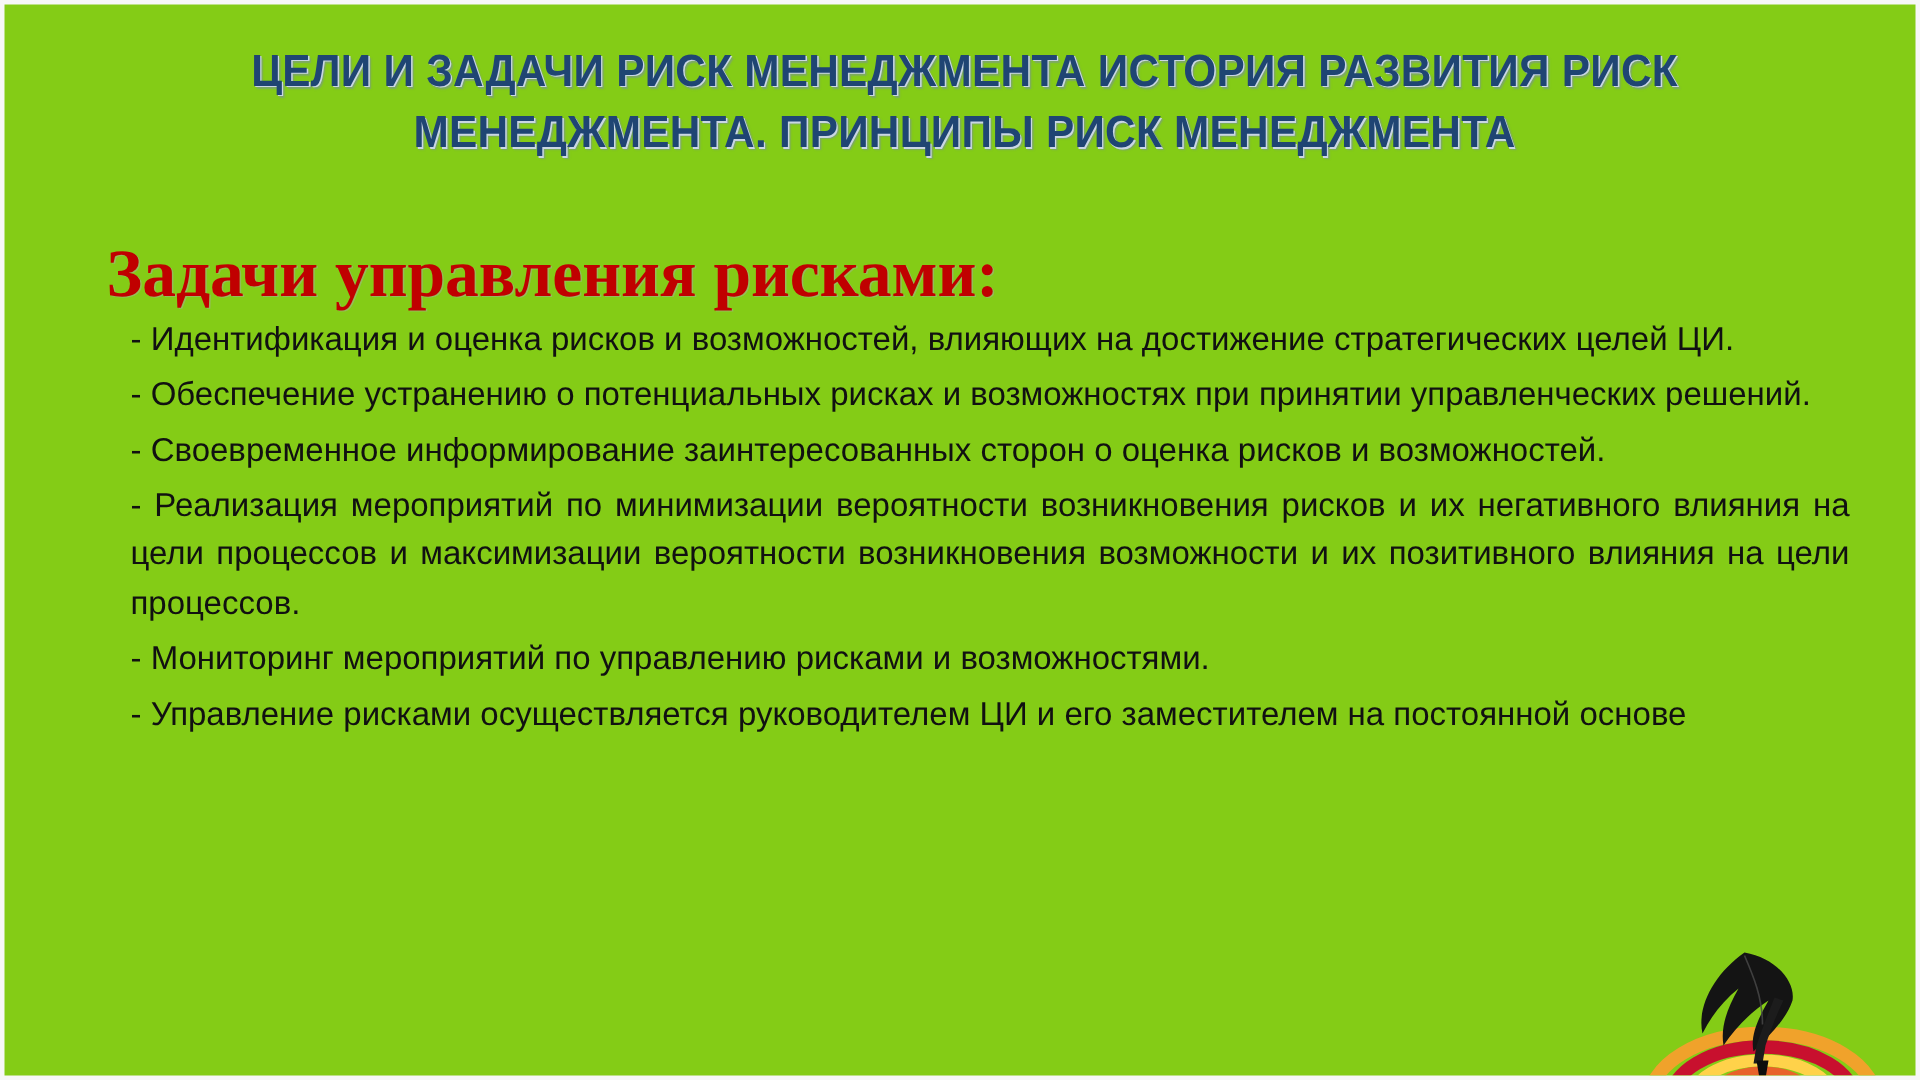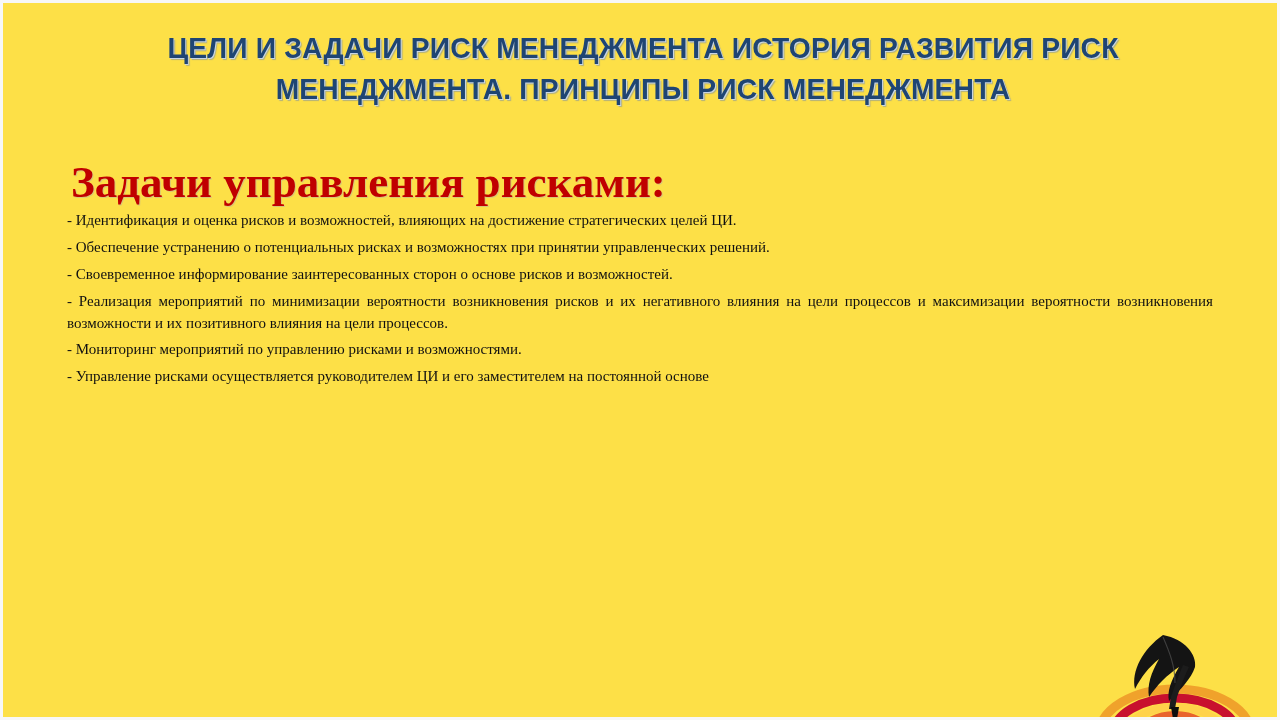--- a/index.html
+++ b/index.html
@@ -6,21 +6,21 @@
   html, body {
     margin: 0;
     padding: 0;
     background: #ffffff;
   }
 
   #slide {
     position: relative;
     width: 1280px;
     height: 720px;
-    background: #fde047;
+    background: #84cc16;
     box-sizing: border-box;
     border: 3px solid #f7f7f7;
     overflow: hidden;
     font-family: "Liberation Serif", "DejaVu Serif", serif;
   }
 
   
   #slide-title {
     position: absolute;
     left: 90px;
@@ -51,25 +51,25 @@
     font-size: 45px;
     line-height: 1.1;
     color: #c00000;
     text-shadow: 1px 1px 0 rgba(170,170,170,0.45);
     white-space: nowrap;
   }
 
   
   #body-list {
     position: absolute;
-    left: 64px;
+    left: 84px;
     top: 207px;
     width: 1146px;
-    font-family: Liberation Serif, serif;
-    font-size: 15px;
+    font-family: Liberation Sans, sans-serif;
+    font-size: 22px;
     line-height: 1.46;
     color: #111111;
     text-align: justify;
     text-justify: inter-word;
   }
 
   #body-list p {
     margin: 0 0 5px 0;
     padding: 0;
     text-align: justify;
@@ -94,21 +94,21 @@
 
 <div id="slide">
 
   <div id="slide-title">ЦЕЛИ И ЗАДАЧИ РИСК МЕНЕДЖМЕНТА ИСТОРИЯ РАЗВИТИЯ РИСК МЕНЕДЖМЕНТА. ПРИНЦИПЫ РИСК МЕНЕДЖМЕНТА</div>
 
   <div id="subheading">Задачи управления рисками:</div>
 
   <div id="body-list">
     <p>-  Идентификация  и  оценка  рисков  и  возможностей,  влияющих  на  достижение стратегических целей ЦИ.</p>
     <p>- Обеспечение устранению о потенциальных рисках и возможностях при принятии управленческих решений.</p>
-    <p>-  Своевременное  информирование  заинтересованных  сторон  о  основе  рисков  и возможностей.</p>
+    <p>-  Своевременное  информирование  заинтересованных  сторон  о  оценка  рисков  и возможностей.</p>
     <p>- Реализация мероприятий по минимизации вероятности возникновения рисков и их негативного влияния на цели процессов и максимизации вероятности возникновения возможности и их позитивного влияния на цели процессов.</p>
     <p>- Мониторинг мероприятий по управлению рисками и возможностями.</p>
     <p>-  Управление  рисками  осуществляется  руководителем  ЦИ  и  его  заместителем  на постоянной основе</p>
   </div>
 
   <div id="quill-decoration">
     <svg viewBox="0 0 186 90" width="186" height="90" aria-hidden="true">
 
       <g>
         <ellipse cx="84" cy="108" rx="76" ry="46" fill="none" stroke="#f0a22b" stroke-width="9"></ellipse>

